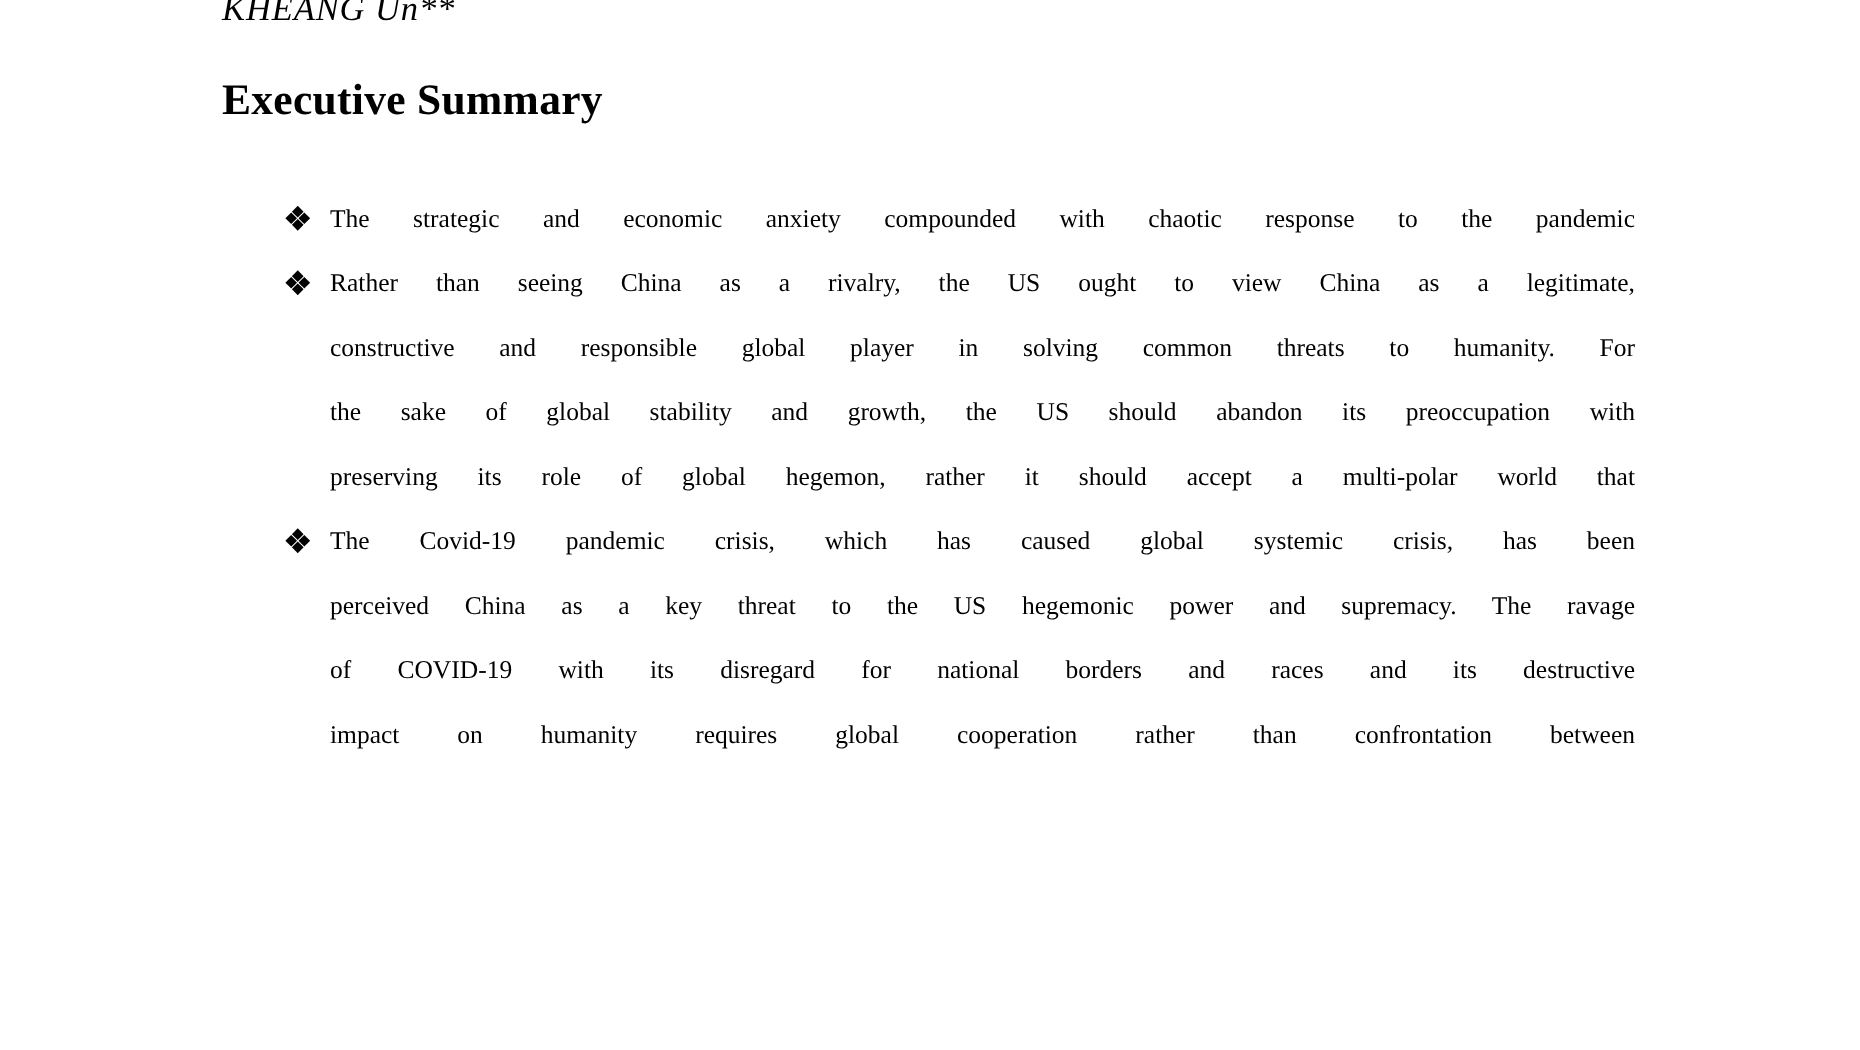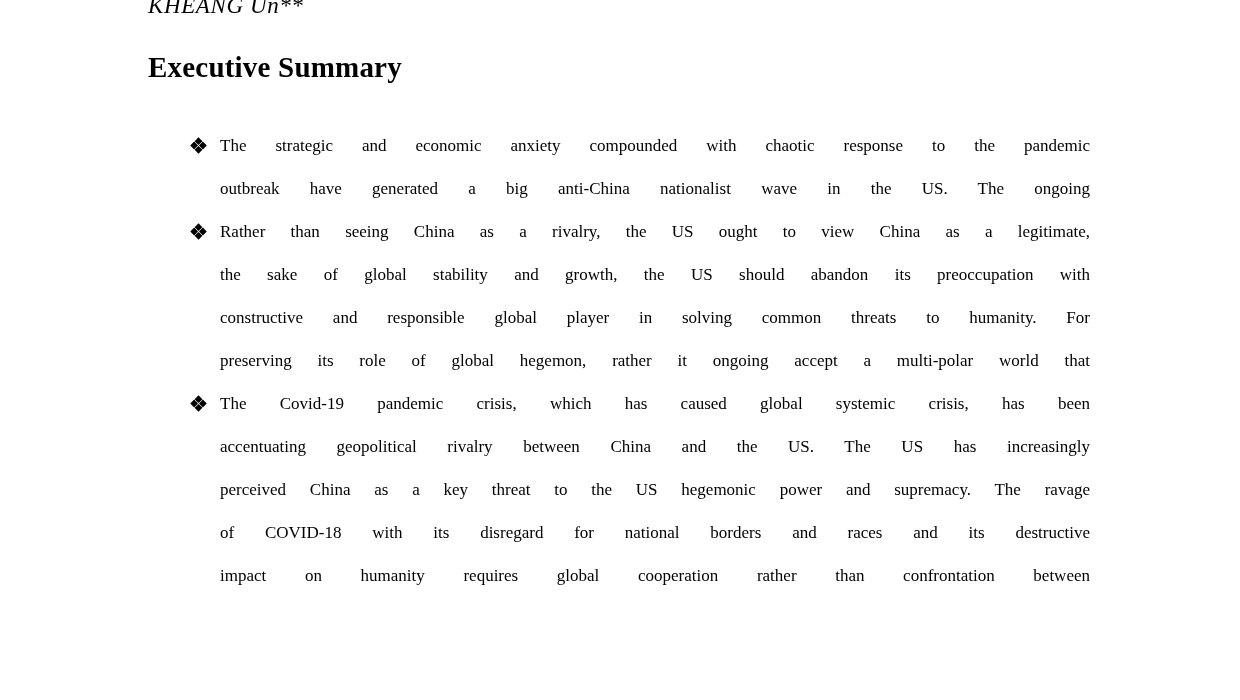--- a/index.html
+++ b/index.html
@@ -76,45 +76,43 @@
       <div class="bullet">
         <span class="marker">
           <svg width="17" height="17" viewBox="0 0 14 14" fill="#000000">
             <path d="M7 0.2 L10.2 3.4 L7 6.6 L3.8 3.4 Z"></path>
             <path d="M10.6 3.8 L13.8 7 L10.6 10.2 L7.4 7 Z"></path>
             <path d="M7 7.4 L10.2 10.6 L7 13.8 L3.8 10.6 Z"></path>
             <path d="M3.4 3.8 L6.6 7 L3.4 10.2 L0.2 7 Z"></path>
           </svg>
         </span>
         <div class="line">The strategic and economic anxiety compounded with chaotic response to the pandemic</div>
-        <div class="line">outbreak have generated a big anti-China nationalist wave in the US. The ongoing</div>
       </div>
       <div class="bullet">
         <span class="marker">
           <svg width="17" height="17" viewBox="0 0 14 14" fill="#000000">
             <path d="M7 0.2 L10.2 3.4 L7 6.6 L3.8 3.4 Z"></path>
             <path d="M10.6 3.8 L13.8 7 L10.6 10.2 L7.4 7 Z"></path>
             <path d="M7 7.4 L10.2 10.6 L7 13.8 L3.8 10.6 Z"></path>
             <path d="M3.4 3.8 L6.6 7 L3.4 10.2 L0.2 7 Z"></path>
           </svg>
         </span>
         <div class="line">Rather than seeing China as a rivalry, the US ought to view China as a legitimate,</div>
+        <div class="line">constructive and responsible global player in solving common threats to humanity. For</div>
         <div class="line">the sake of global stability and growth, the US should abandon its preoccupation with</div>
-        <div class="line">constructive and responsible global player in solving common threats to humanity. For</div>
-        <div class="line">preserving its role of global hegemon, rather it ongoing accept a multi-polar world that</div>
+        <div class="line">preserving its role of global hegemon, rather it should accept a multi-polar world that</div>
       </div>
       <div class="bullet">
         <span class="marker">
           <svg width="17" height="17" viewBox="0 0 14 14" fill="#000000">
             <path d="M7 0.2 L10.2 3.4 L7 6.6 L3.8 3.4 Z"></path>
             <path d="M10.6 3.8 L13.8 7 L10.6 10.2 L7.4 7 Z"></path>
             <path d="M7 7.4 L10.2 10.6 L7 13.8 L3.8 10.6 Z"></path>
             <path d="M3.4 3.8 L6.6 7 L3.4 10.2 L0.2 7 Z"></path>
           </svg>
         </span>
         <div class="line">The Covid-19 pandemic crisis, which has caused global systemic crisis, has been</div>
-        <div class="line">accentuating geopolitical rivalry between China and the US. The US has increasingly</div>
         <div class="line">perceived China as a key threat to the US hegemonic power and supremacy. The ravage</div>
-        <div class="line">of COVID-18 with its disregard for national borders and races and its destructive</div>
+        <div class="line">of COVID-19 with its disregard for national borders and races and its destructive</div>
         <div class="line">impact on humanity requires global cooperation rather than confrontation between</div>
       </div>
     </div>
 </div>
 
 </body></html>

